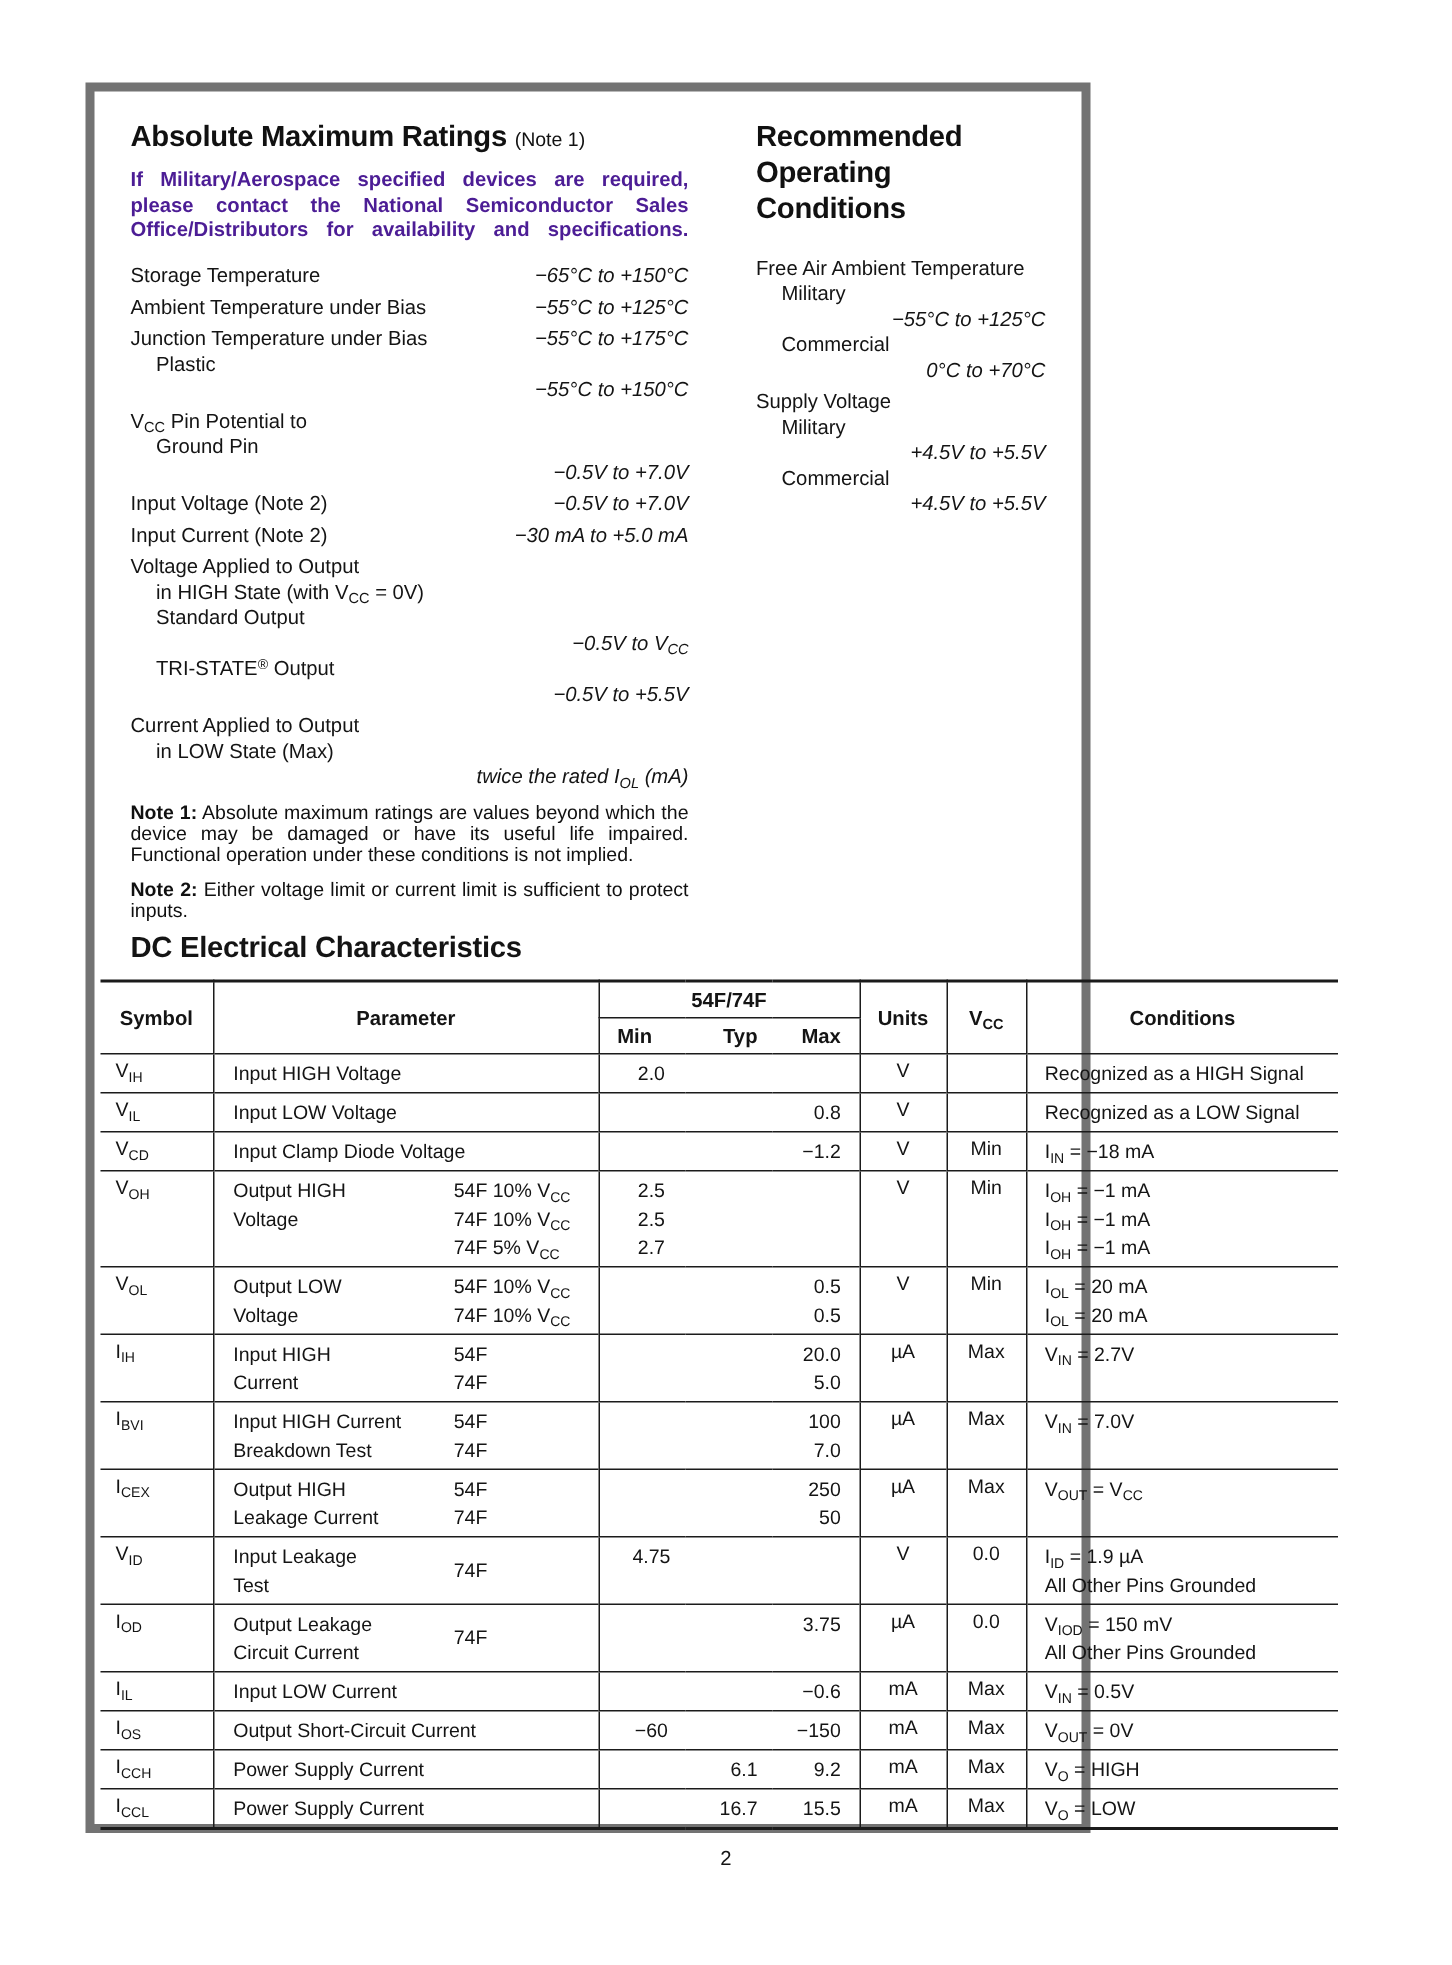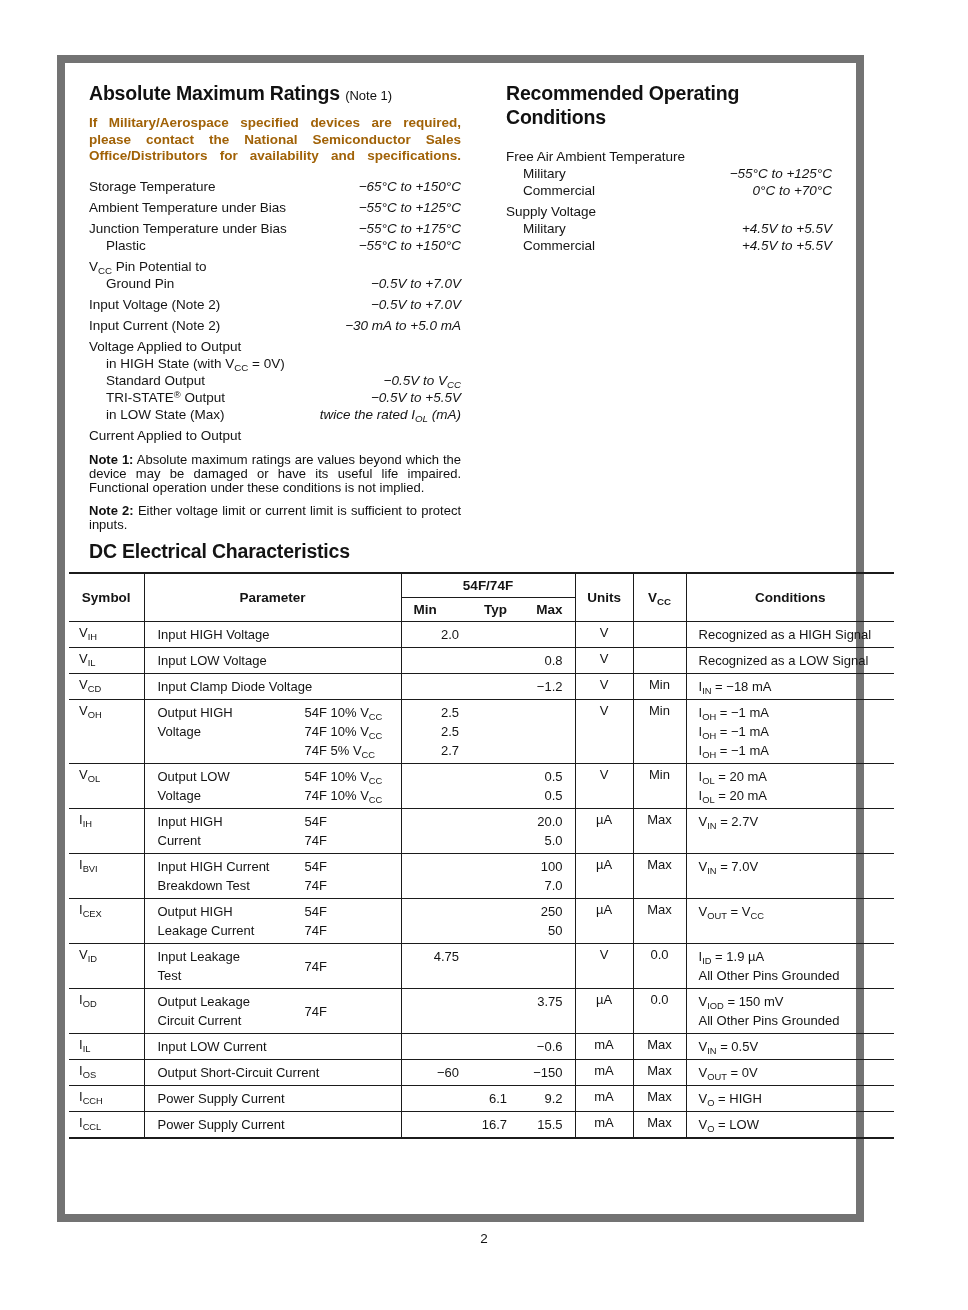--- a/index.html
+++ b/index.html
@@ -1,36 +1,36 @@
 <!DOCTYPE html>
 <html><head>
 <meta charset="utf-8">
 <style>
   html,body{margin:0;padding:0;background:#fff;}
   .page{position:relative;width:968px;height:1310px;background:#fff;
         font-family:"Liberation Sans",sans-serif;color:#141414;overflow:hidden;}
-  .frame{position:absolute;left:57px;top:55px;width:807px;height:1167px;
-         border:8px solid #737373;box-sizing:border-box;padding:18px 0;}
+  .frame{position:absolute;left:57px;top:55px;width:670px;height:1167px;
+         border:6px solid #737373;box-sizing:border-box;padding:18px 0;}
   sub{font-size:72%;vertical-align:baseline;position:relative;top:3px;line-height:0;}
   sup.reg{font-size:70%;vertical-align:baseline;position:relative;top:-4px;line-height:0;}
 
   .cols{display:flex;margin:0 24px;min-height:452px;}
   .col-left{width:372px;margin-right:45px;flex:none;}
   .col-right{flex:1;}
 
   h1.sec{font-size:19.5px;font-weight:bold;margin:0;letter-spacing:-0.2px;line-height:24px;color:#111;}
   h1.sec .note-ref{font-size:13px;font-weight:normal;letter-spacing:0;}
   .col-right h1.sec{max-width:280px;}
 
   .intro{font-weight:bold;font-size:13.5px;line-height:16.5px;margin:7px 0 0 0;
-         text-align:justify;text-align-last:justify;color:#a16207;}
+         text-align:justify;text-align-last:justify;color:#4c1d95;}
 
   .spec-list{margin-top:13px;}
   .spec-row{display:flex;justify-content:space-between;font-size:13.5px;line-height:17px;margin-top:4px;}
-  .spec-row.ind{margin-top:0;padding-left:17px;}
+  .spec-row.ind{margin-top:0;padding-left:17px;flex-direction:column;}
   .spec-row .val{white-space:nowrap;text-align:right;font-style:italic;}
 
   .note{font-size:13px;line-height:14px;text-align:justify;margin:9px 0 0 0;color:#101010;}
   .note b{font-weight:bold;}
 
   .dc-title{font-size:19.5px;font-weight:bold;margin:7px 0 10px 24px;letter-spacing:-0.2px;line-height:22px;}
 
   table.dc{border-collapse:collapse;margin-left:4px;width:825px;table-layout:fixed;
            border-top:2px solid #1b1b1b;border-bottom:2px solid #1b1b1b;font-size:13px;}
   table.dc col.c1{width:75px;}  table.dc col.c2{width:257px;}
@@ -47,21 +47,21 @@
   table.dc thead th.hmax{text-align:right;padding-right:12px;}
 
   table.dc tbody td{border-top:1.2px solid #1b1b1b;vertical-align:top;padding:3px 0;}
   table.dc tbody tr:first-child td{border-top:none;}
   .ln{height:19px;line-height:19px;white-space:nowrap;}
   td.c-sym{padding-left:10px !important;}
   td.c-par{padding-left:13px !important;}
   .pwrap{display:flex;}
   .pcol1{width:147px;flex:none;}
   .pwrap.tagc .pcol2{align-self:center;}
-  td.c-min{text-align:right;padding-left:12px !important;}
+  td.c-min{text-align:center;padding-left:12px !important;}
   td.c-typ{text-align:right;padding-right:10px !important;}
   td.c-max{text-align:right;padding-right:12px !important;}
   td.mid{vertical-align:middle;}
   td.c-uni,td.c-vcc{text-align:center;vertical-align:middle;}
   td.c-con{padding-left:12px !important;}
 
   .page-num{position:absolute;top:1231px;left:0;width:968px;text-align:center;font-size:13.5px;}
 </style>
 </head>
 <body>
@@ -115,27 +115,27 @@
               <span class="val"></span>
             </div>
             <div class="spec-row ind">
               <span class="lab">Standard Output</span>
               <span class="val">−0.5V to V<sub>CC</sub></span>
             </div>
             <div class="spec-row ind">
               <span class="lab">TRI-STATE<sup class="reg">®</sup> Output</span>
               <span class="val">−0.5V to +5.5V</span>
             </div>
+            <div class="spec-row">
+              <span class="lab">Current Applied to Output</span>
+              <span class="val"></span>
+            </div>
             <div class="spec-row ind">
               <span class="lab">in LOW State (Max)</span>
               <span class="val">twice the rated I<sub>OL</sub> (mA)</span>
-            </div>
-            <div class="spec-row">
-              <span class="lab">Current Applied to Output</span>
-              <span class="val"></span>
             </div>
           </div>
         <p class="note"><b>Note 1:</b> <span>Absolute maximum ratings are values beyond which the device may be damaged or have its useful life impaired. Functional operation under these conditions is not implied.</span></p>
         <p class="note"><b>Note 2:</b> <span>Either voltage limit or current limit is sufficient to protect inputs.</span></p>
       </div>
       <div class="col-right">
         <h1 class="sec">Recommended Operating Conditions</h1>
         <div class="spec-list" style="margin-top:19px;">
             <div class="spec-row">
               <span class="lab">Free Air Ambient Temperature</span>

